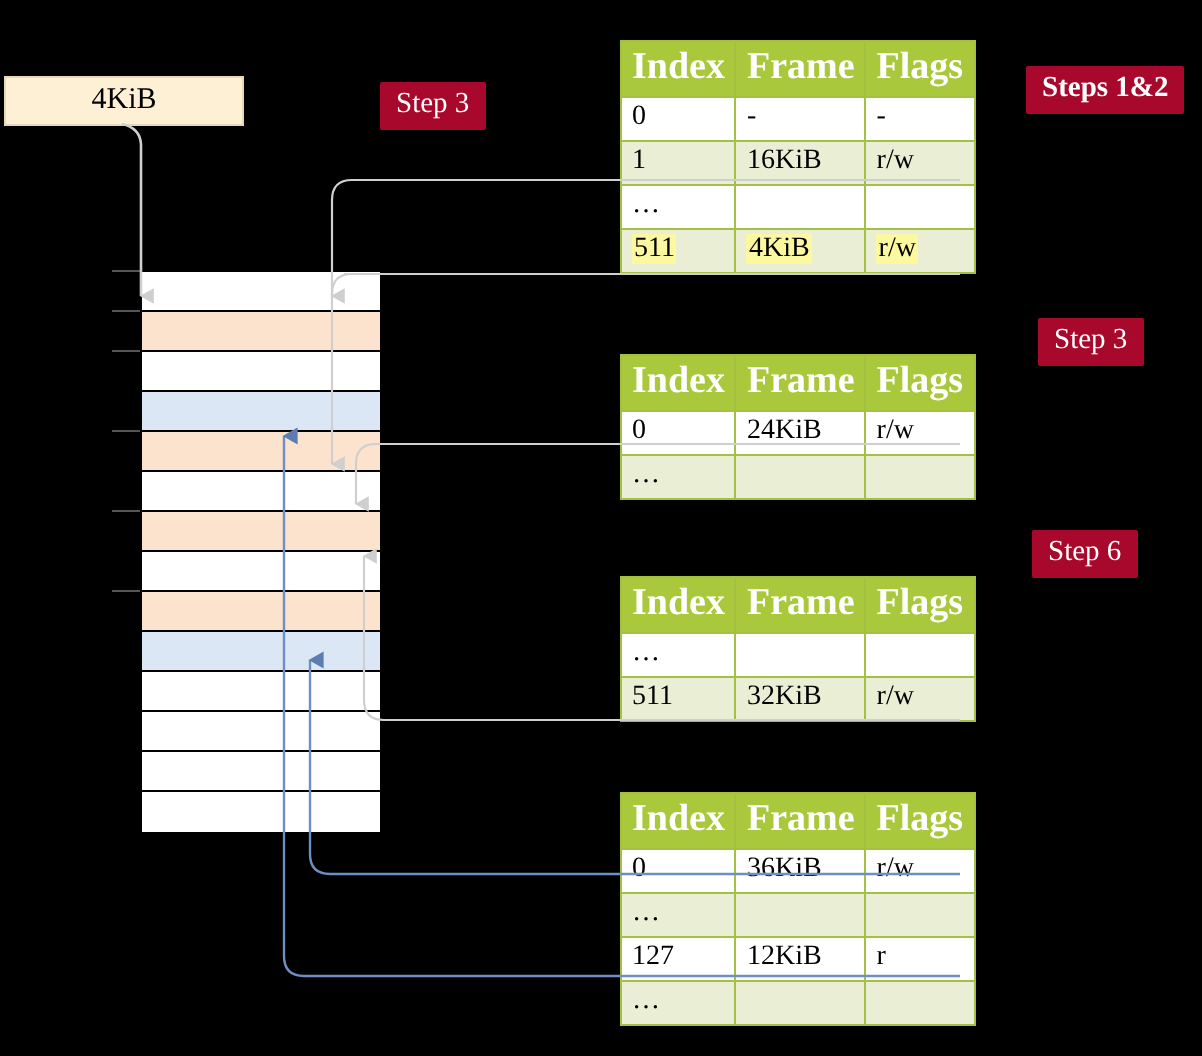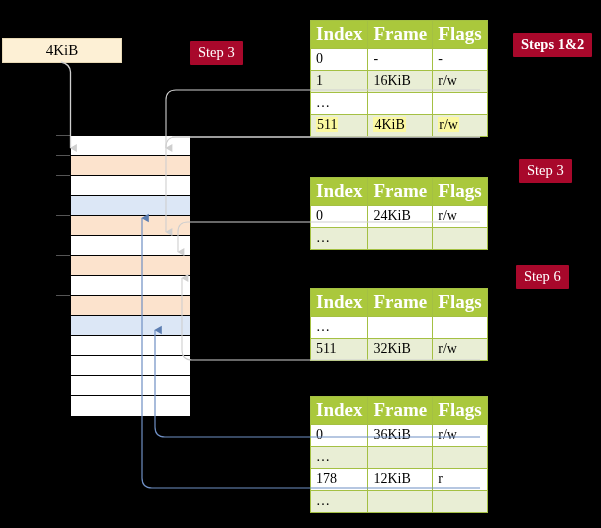--- a/index.html
+++ b/index.html
@@ -233,21 +233,21 @@
             <td class="col-index">0</td>
             <td class="col-frame">36KiB</td>
             <td class="col-flags">r/w</td>
           </tr>
           <tr class="alt">
             <td class="col-index">…</td>
             <td class="col-frame"></td>
             <td class="col-flags"></td>
           </tr>
           <tr class="plain">
-            <td class="col-index">178</td>
+            <td class="col-index">127</td>
             <td class="col-frame">12KiB</td>
             <td class="col-flags">r</td>
           </tr>
           <tr class="alt">
             <td class="col-index">…</td>
             <td class="col-frame"></td>
             <td class="col-flags"></td>
           </tr>
         </tbody>
       </table>

